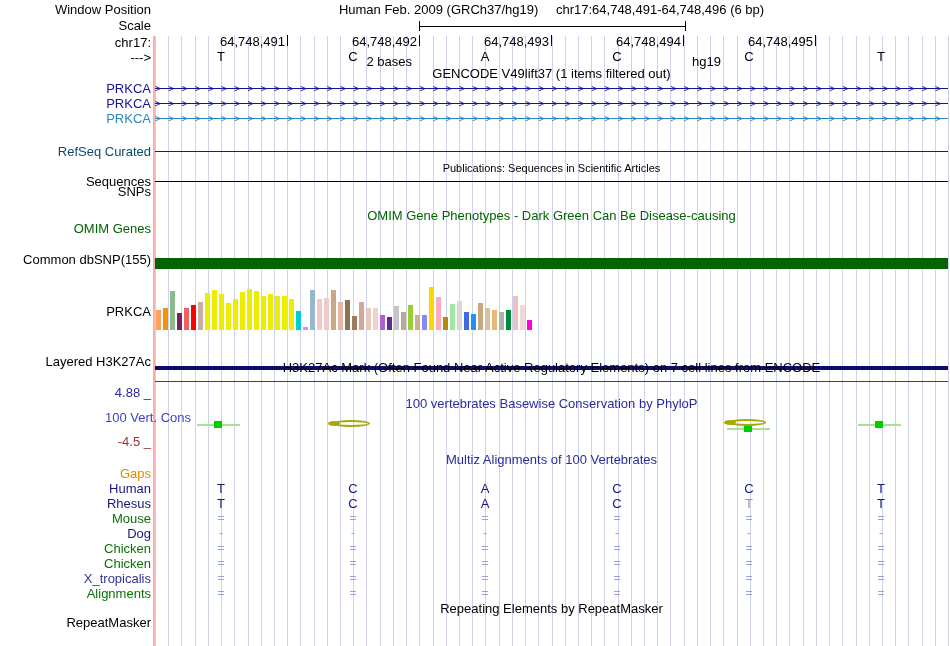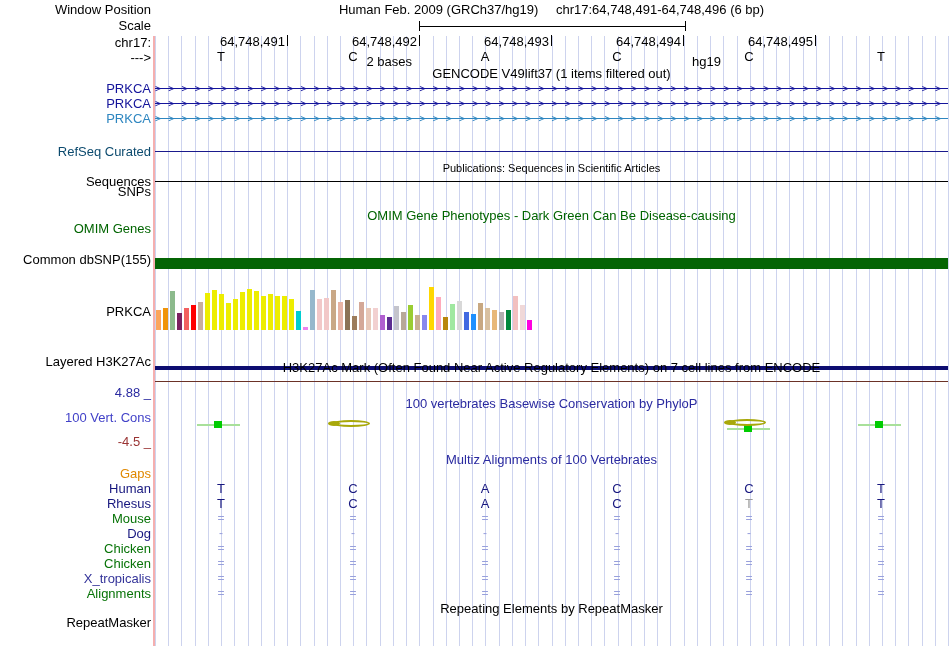--- a/index.html
+++ b/index.html
@@ -128,21 +128,21 @@
       <div class="gtexbar" style="height: 10px; background: rgb(255, 0, 224);"></div>
     </div>
   <div class="abs" style="left: 155px; top: 330px; width: 793px; height: 4px; background: rgb(13, 13, 112);"></div>
 
   <div class="title" style="top:360px">H3K27Ac Mark (Often Found Near Active Regulatory Elements) on 7 cell lines from ENCODE</div>
   <div class="lbl" style="top:354px">Layered H3K27Ac</div>
   <div class="hline" style="left: 155px; top: 381px; width: 793px; border-top-color: rgb(107, 50, 38);"></div>
 
   <div class="lbl" style="top: 385px; color: rgb(42, 42, 160);">4.88 _</div>
   <div class="title" style="top: 385px; color: rgb(42, 42, 160); margin-top: 11px;">100 vertebrates Basewise Conservation by PhyloP</div>
-  <div class="lbl" style="top: 410px; color: rgb(65, 65, 200);">100 Vert. Cons</div>
+  <div class="lbl" style="top: 410px; color: rgb(65, 65, 200); padding-left: 40px;">100 Vert. Cons</div>
   <div class="lbl" style="top: 434px; color: rgb(153, 51, 51);">-4.5 _</div>
   <div id="cons-marks">
       <div style="position: absolute; left: 197px; top: 424px; width: 43px; height: 2px; background: rgb(168, 224, 154);"></div>
       <div style="position: absolute; left: 214px; top: 421px; width: 8px; height: 7px; background: rgb(0, 204, 0);"></div>
       <div style="position: absolute; left: 332px; top: 420px; width: 38px; height: 7px; border: 2px solid rgb(168, 168, 10); border-radius: 50%; box-sizing: border-box;"></div>
       <div style="position: absolute; left: 328px; top: 421px; width: 12px; height: 5px; background: rgb(168, 168, 10); border-radius: 50%;"></div>
       <div style="position: absolute; left: 727px; top: 428px; width: 43px; height: 2px; background: rgb(168, 224, 154);"></div>
       <div style="position: absolute; left: 744px; top: 425px; width: 8px; height: 7px; background: rgb(0, 204, 0);"></div>
       <div style="position: absolute; left: 728px; top: 419px; width: 38px; height: 7px; border: 2px solid rgb(168, 168, 10); border-radius: 50%; box-sizing: border-box;"></div>
       <div style="position: absolute; left: 724px; top: 420px; width: 12px; height: 5px; background: rgb(168, 168, 10); border-radius: 50%;"></div>

